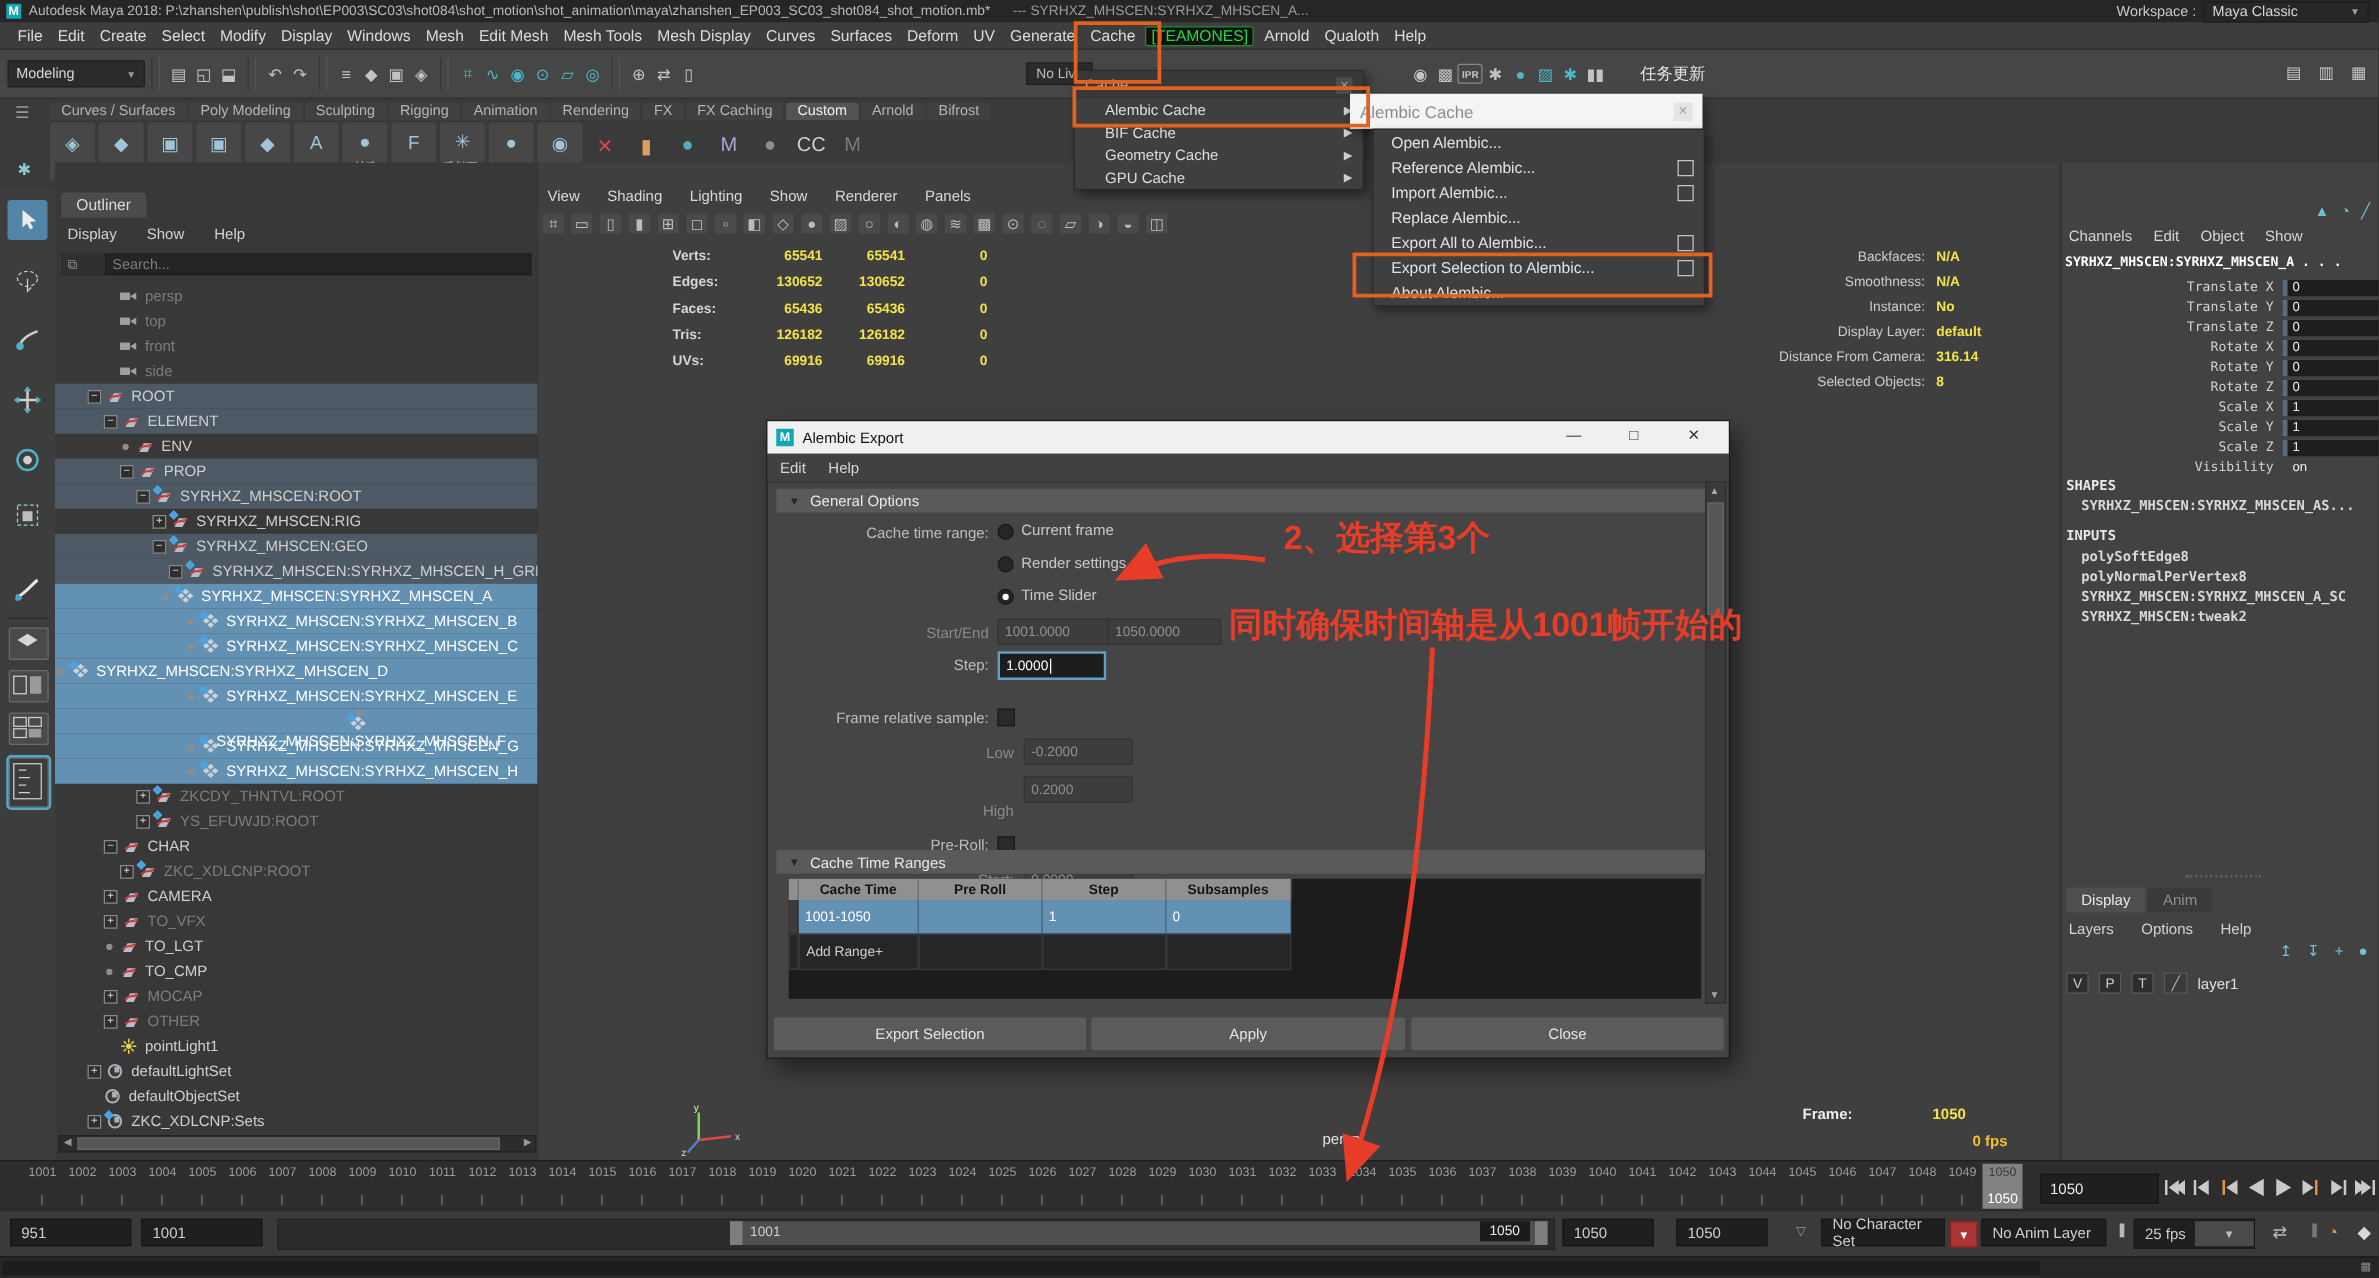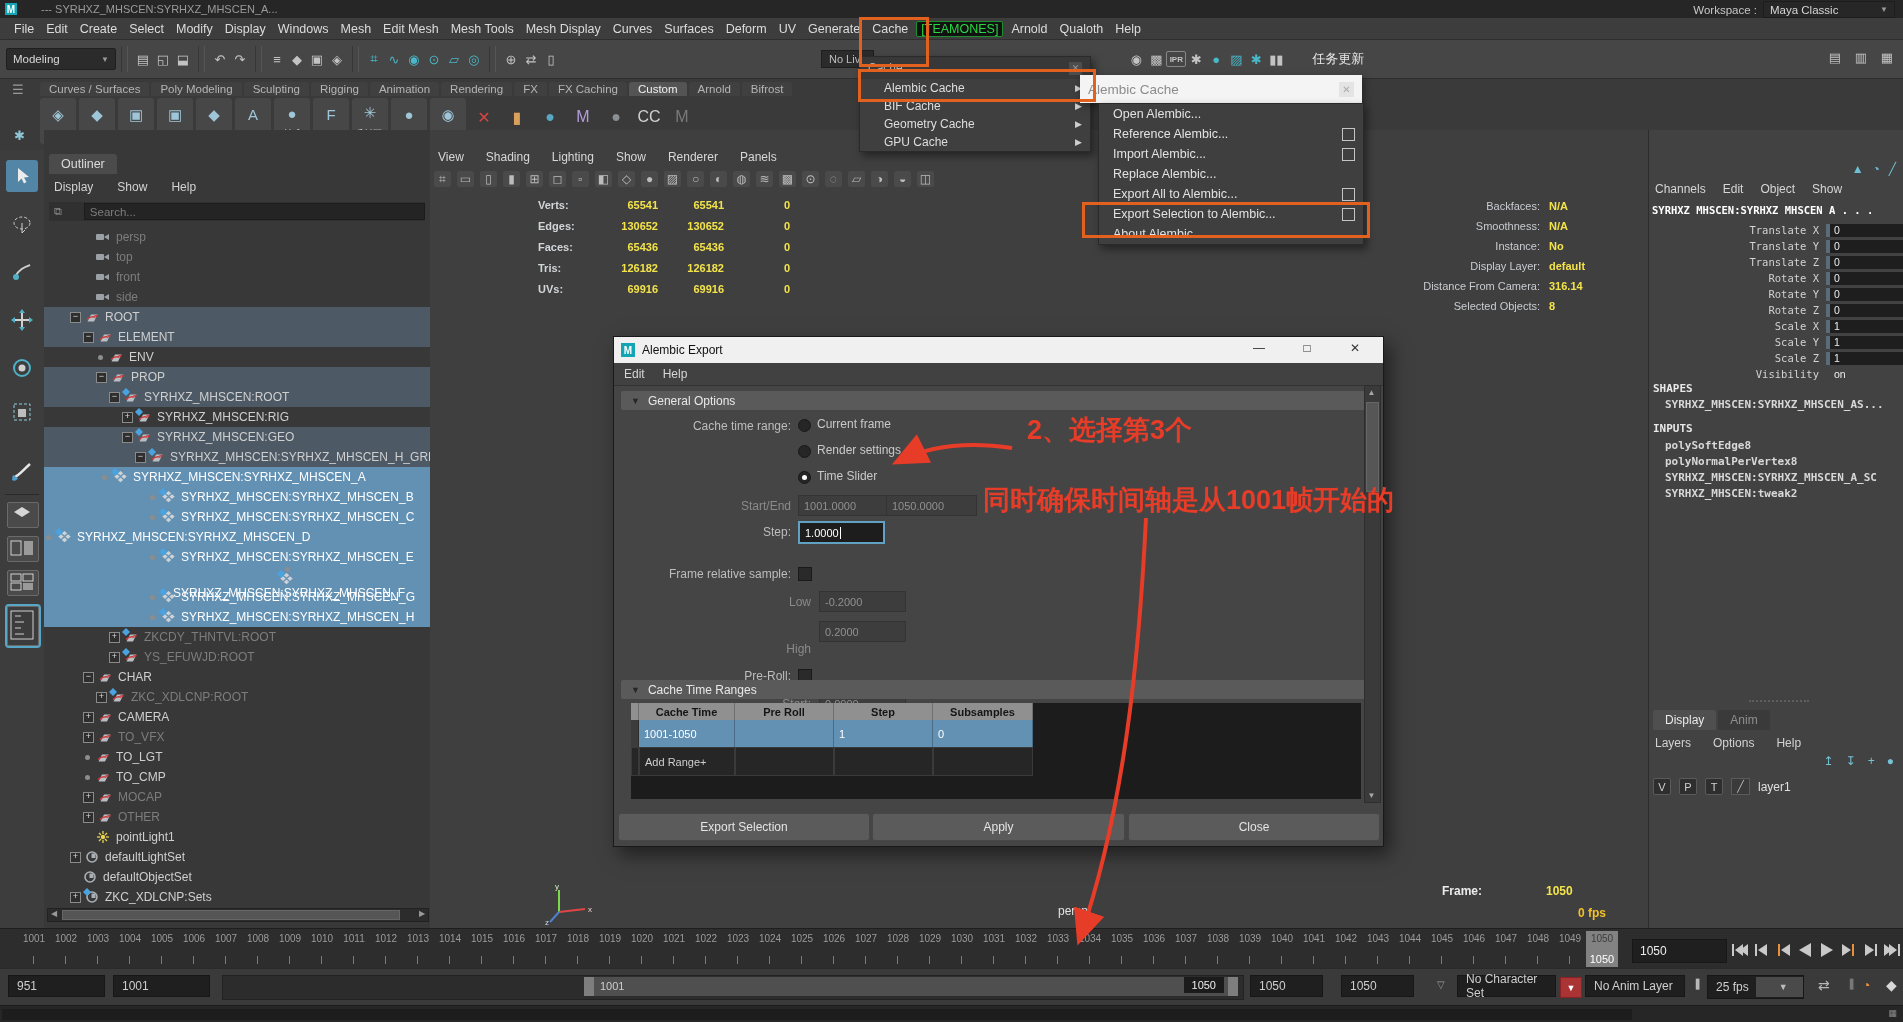--- a/index.html
+++ b/index.html
@@ -182,20 +182,21 @@
   .ann-text{position:absolute;color:#e73c28;font-size:27px;font-weight:bold;z-index:60;pointer-events:none;white-space:nowrap;}
   #ann-svg{position:absolute;left:0;top:0;z-index:60;pointer-events:none;}
 </style>
 </head>
 <body>
 
 <div id="root">
 
   <div id="titlebar" class="abs">
     <span id="maya-logo">M</span>
+    <span>Autodesk Maya 2018: P:\zhanshen\publish\shot\EP003\SC03\shot084\shot_motion\shot_animation\maya\zhanshen_EP003_SC03_shot084_shot_motion.mb*</span>
     <span style="margin-left:18px;color:#9a9a9a">---   SYRHXZ_MHSCEN:SYRHXZ_MHSCEN_A...</span>
     <span class="winbtns">
       <span>—</span>
       <span>❐</span>
       <span>✕</span>
     </span>
   </div>
 
   <div id="menubar" class="abs">
       <span class="mi">File</span>
@@ -565,21 +566,21 @@
               <path d="M2.5 11.5 L6 4.5 H12.5 L9 11.5 Z" fill="#b8bec4"></path>
               <path d="M2 9.5 C5 6.5,8 6.5,10.5 7.2" stroke="#cc3a3a" fill="none" stroke-width="1.5"></path>
               <path d="M12 7.6 l-3.2-2 3.8-0.9 z" fill="#cc3a3a"></path>
             </svg>
             <svg class="badge" width="8" height="8">
               <path d="M4 0 L8 4 4 8 0 4Z" fill="#4aa3df"></path>
             </svg>
           </span>
           <span>SYRHXZ_MHSCEN:SYRHXZ_MHSCEN_H_GRP</span>
         </div>
-        <div class="orow st-selected" style="padding-left: 56px;">
+        <div class="orow st-selected" style="padding-left: 84px;">
           <span class="dotp"></span>
           <span class="oicon">
             <svg width="15" height="14">
               <g fill="#cdd2d6">
                 <path d="M7.5 1 L10.2 3.3 7.5 5.6 4.8 3.3Z"></path>
                 <path d="M4 4.3 L6.7 6.6 4 8.9 1.3 6.6Z"></path>
                 <path d="M11 4.3 L13.7 6.6 11 8.9 8.3 6.6Z"></path>
                 <path d="M7.5 7.6 L10.2 9.9 7.5 12.2 4.8 9.9Z"></path>
               </g>
             </svg>

